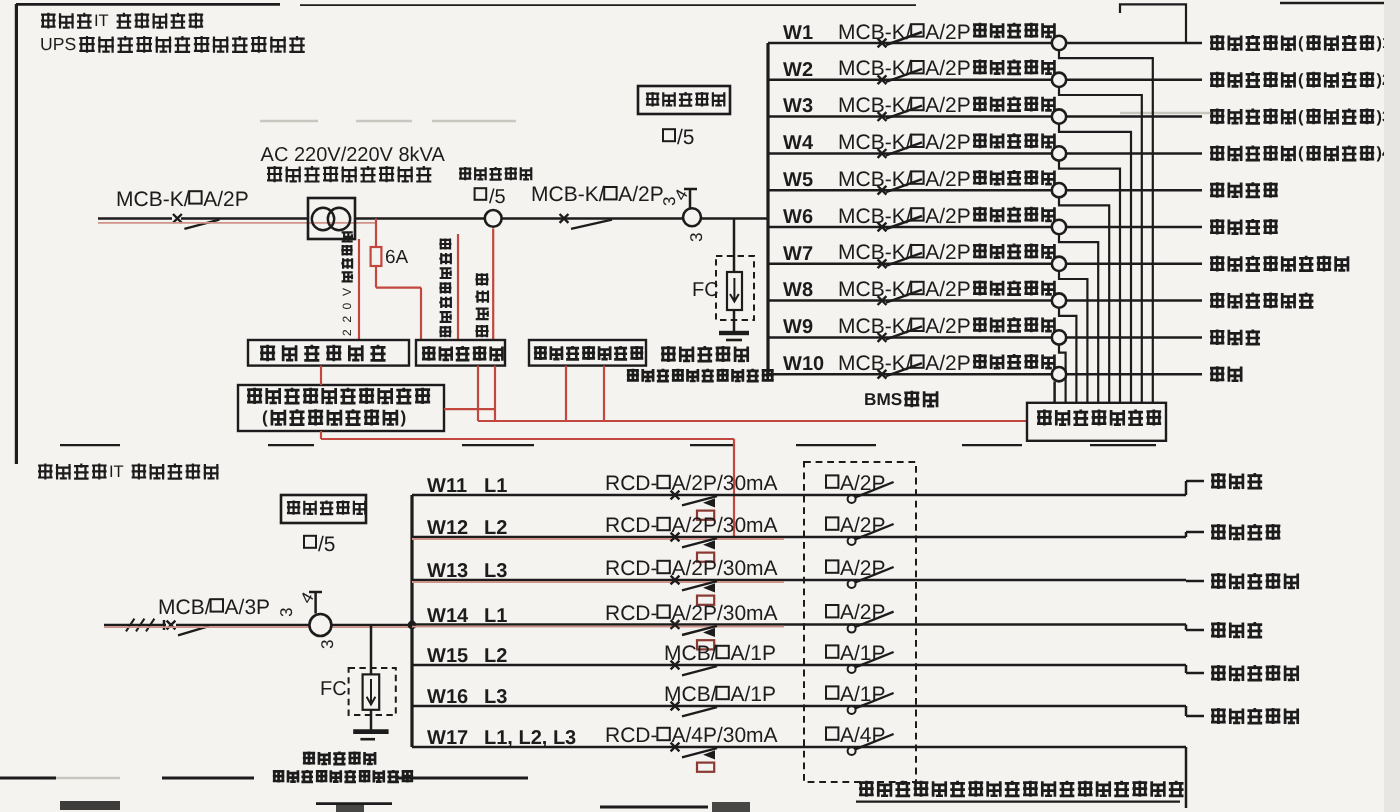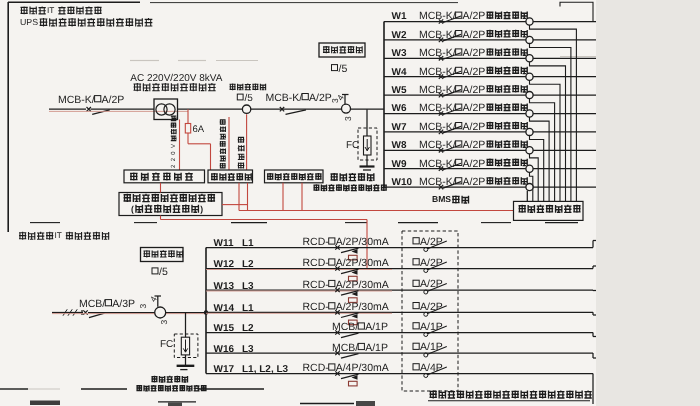--- a/index.html
+++ b/index.html
@@ -1,14 +1,14 @@
 <!DOCTYPE html>
 <html><head><meta charset="utf-8"><style>
 html,body{margin:0;padding:0;background:#e8e6e2;}
-#pg{position:relative;width:596px;height:406px;background:#f5f3f0;overflow:hidden;
+#pg{position:relative;width:692px;height:406px;background:#f5f3f0;overflow:hidden;
 font-family:"Liberation Sans",sans-serif;text-align:right;}
 svg{position:absolute;left:0;top:0;}
 </style></head><body>
 <div id="pg">
 <svg width="700" height="406" viewBox="0 0 700 406" shape-rendering="geometricPrecision" text-rendering="geometricPrecision" font-family="Liberation Sans, sans-serif">
 
 <g>
         <line x1="8.2" y1="2.0" x2="8.2" y2="232.0" stroke="#1c1c1c" stroke-width="1.6"></line>
       </g>
 

